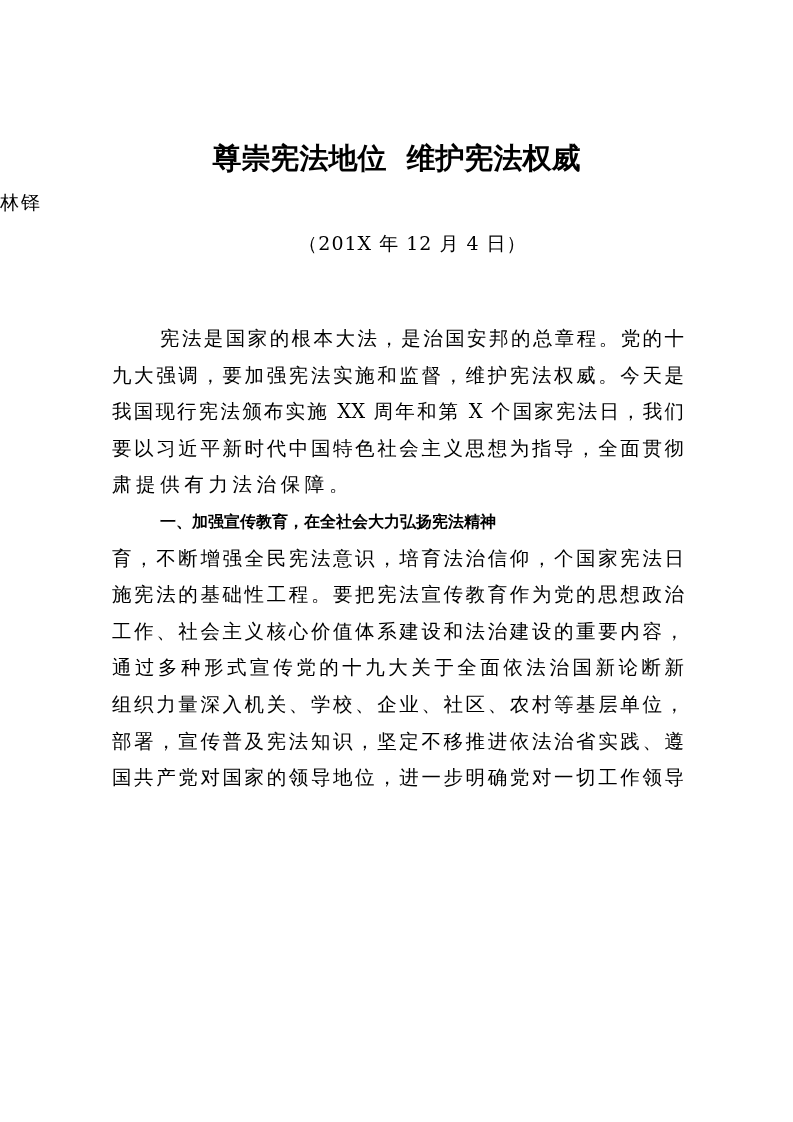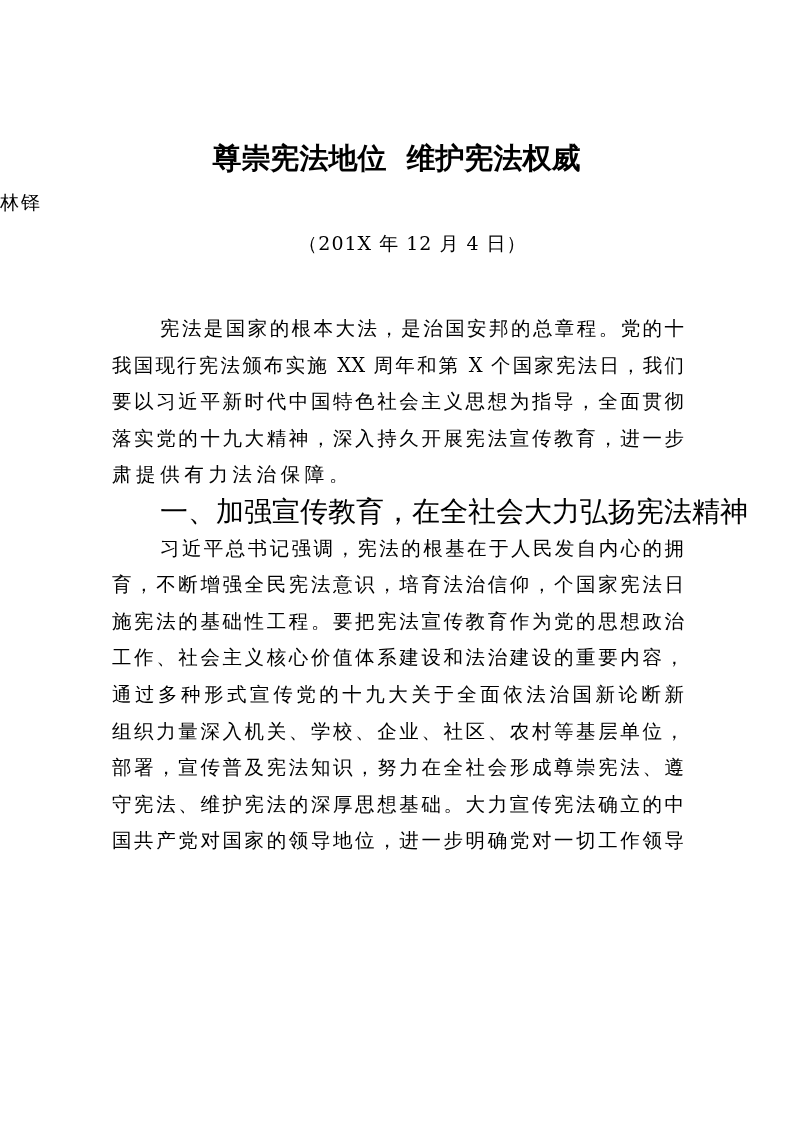--- a/index.html
+++ b/index.html
@@ -69,52 +69,51 @@
       white-space: nowrap;
       text-align: justify;
       text-align-last: justify;
     }
     .line.last {
       text-align-last: left;
       letter-spacing: 4.6px;
     }
     .line.indent {
       padding-left: 48px;
+      margin-top: 10px;
     }
     .heading {
       height: 36.6px;
       line-height: 36.6px;
       font-family: "DejaVu Sans", "Liberation Sans", sans-serif;
-      font-weight: normal;
-      font-size: 28px;
+      font-weight: bold;
+      font-size: 16px;
       padding-left: 48px;
       white-space: nowrap;
     }
   </style>
 </head>
 <body>
 
 <div class="page">
   <div class="title">尊崇宪法地位  维护宪法权威</div>
   <div class="author">林铎</div>
   <div class="date">（201X 年 12 月 4 日）</div>
 
   <div class="body">
 
     <div class="line indent">宪法是国家的根本大法，是治国安邦的总章程。党的十</div>
+    <div class="line">九大强调，要加强宪法实施和监督，维护宪法权威。今天是</div>
     <div class="line">我国现行宪法颁布实施 XX 周年和第 X 个国家宪法日，我们</div>
     <div class="line">要以习近平新时代中国特色社会主义思想为指导，全面贯彻</div>
-    <div class="line">落实党的十九大精神，深入持久开展宪法宣传教育，进一步</div>
     <div class="line last">肃提供有力法治保障。</div>
 
     <div class="heading">一、加强宣传教育，在全社会大力弘扬宪法精神</div>
 
-    <div class="line indent">习近平总书记强调，宪法的根基在于人民发自内心的拥</div>
     <div class="line">育，不断增强全民宪法意识，培育法治信仰，个国家宪法日</div>
     <div class="line">施宪法的基础性工程。要把宪法宣传教育作为党的思想政治</div>
     <div class="line">工作、社会主义核心价值体系建设和法治建设的重要内容，</div>
     <div class="line">通过多种形式宣传党的十九大关于全面依法治国新论断新</div>
     <div class="line">组织力量深入机关、学校、企业、社区、农村等基层单位，</div>
-    <div class="line">部署，宣传普及宪法知识，努力在全社会形成尊崇宪法、遵</div>
-    <div class="line">守宪法、维护宪法的深厚思想基础。大力宣传宪法确立的中</div>
+    <div class="line">部署，宣传普及宪法知识，坚定不移推进依法治省实践、遵</div>
     <div class="line">国共产党对国家的领导地位，进一步明确党对一切工作领导</div>
   </div>
 </div>
 
 </body></html>

